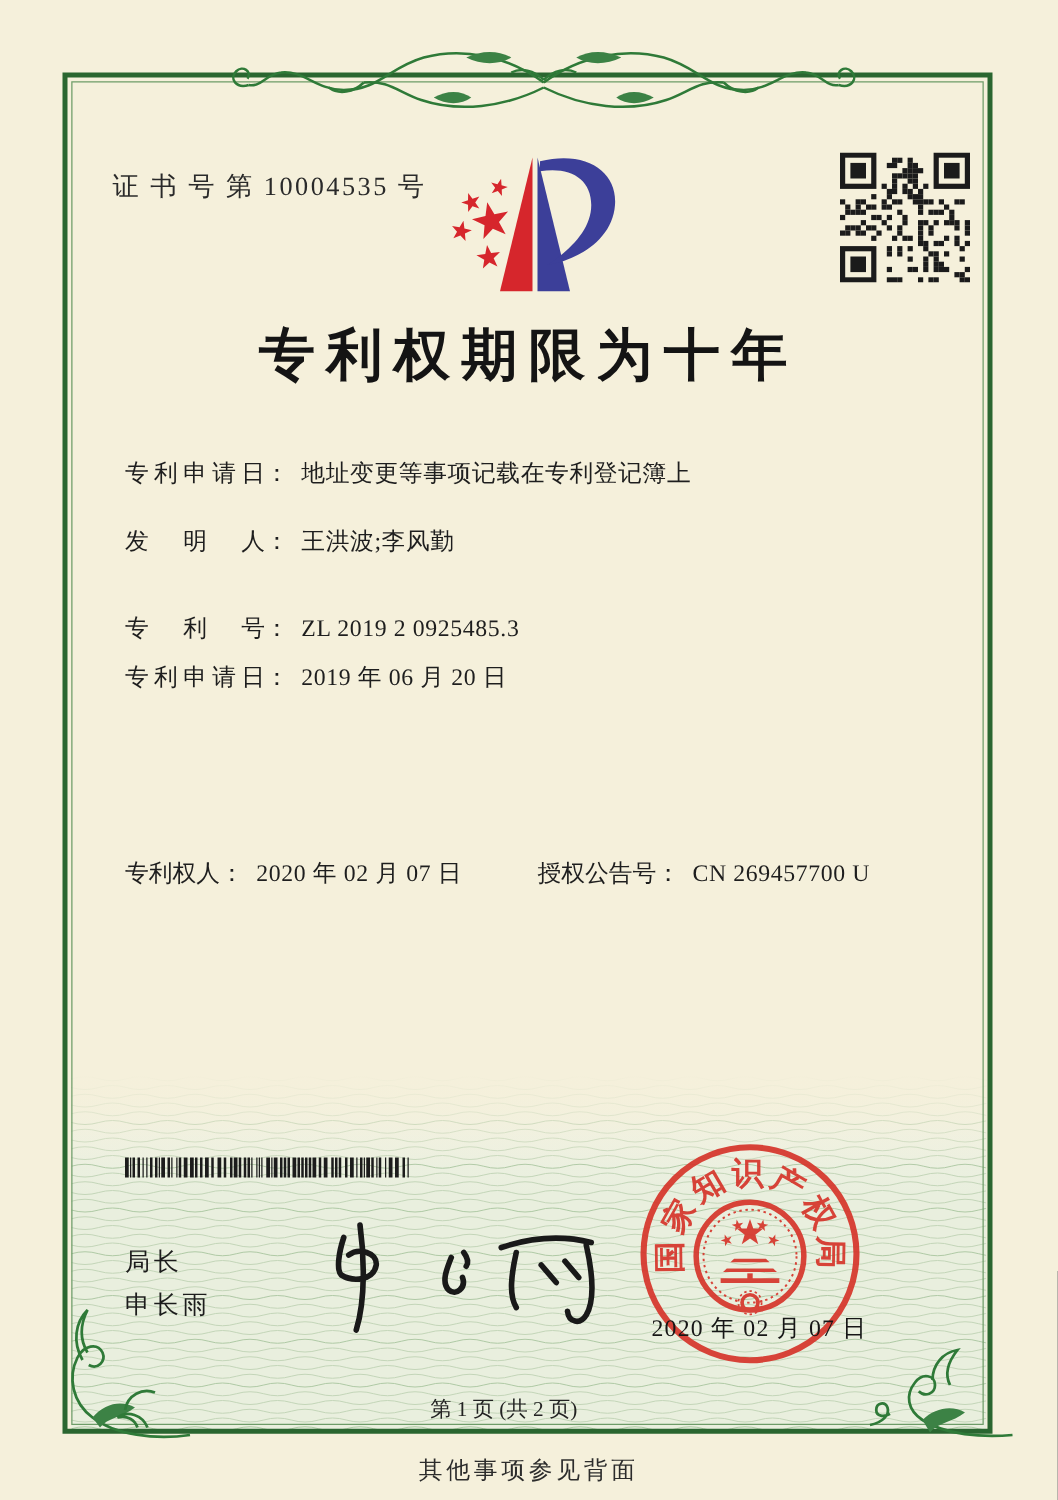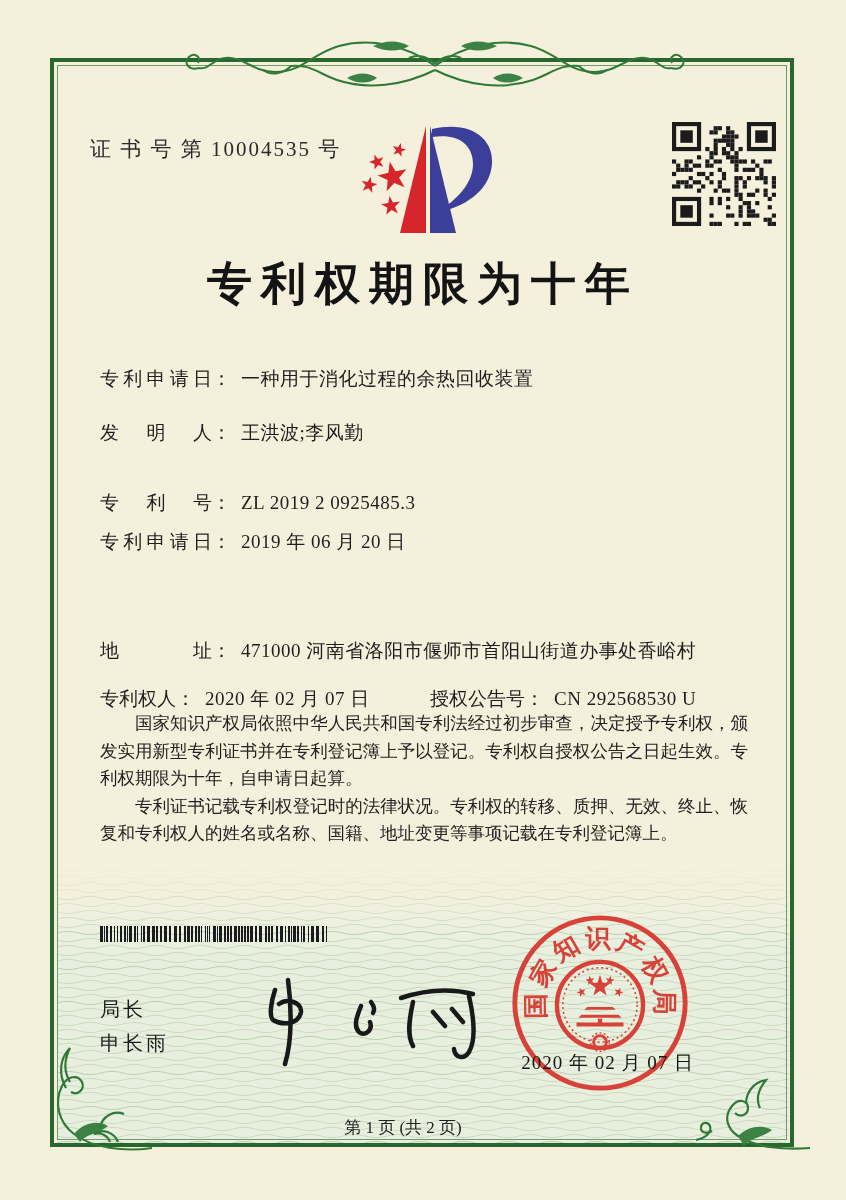--- a/index.html
+++ b/index.html
@@ -326,46 +326,39 @@
       <rect x="60" y="96" width="4" height="4" fill="#1b1b1b"></rect>
       <rect x="68" y="96" width="4" height="4" fill="#1b1b1b"></rect>
       <rect x="72" y="96" width="4" height="4" fill="#1b1b1b"></rect>
       <rect x="92" y="96" width="4" height="4" fill="#1b1b1b"></rect>
       <rect x="96" y="96" width="4" height="4" fill="#1b1b1b"></rect>
     </svg>
 
   <div class="title">专利权期限为十年</div>
 
   <div class="field-row" style="top:366px">
-    <span class="flabel">专利申请日</span><span class="fcolon">：</span><span class="fvalue">一种用于消化过程的余热回收装置</span>
+    <span class="flabel">专利申请日</span><span class="fcolon">：</span><span class="fvalue">地址变更等事项记载在专利登记簿上</span>
   </div>
   <div class="field-row" style="top:420px">
     <span class="flabel">发明人</span><span class="fcolon">：</span><span class="fvalue">王洪波;李风勤</span>
   </div>
   <div class="field-row" style="top:490px">
     <span class="flabel">专利号</span><span class="fcolon">：</span><span class="fvalue">ZL 2019 2 0925485.3</span>
   </div>
   <div class="field-row" style="top:529px">
     <span class="flabel">专利申请日</span><span class="fcolon">：</span><span class="fvalue">2019 年 06 月 20 日</span>
   </div>
-  <div class="field-row" style="top:638px">
-    <span class="flabel">地址</span><span class="fcolon">：</span><span class="fvalue">471000 河南省洛阳市偃师市首阳山街道办事处香峪村</span>
-  </div>
 
   <div class="field-row" style="top:686px">
     <span>专利权人</span><span class="fcolon">：</span><span class="fvalue">2020 年 02 月 07 日</span>
   </div>
   <div class="field-row grant-right" style="top:686px">
-    <span>授权公告号</span><span class="fcolon">：</span><span class="fvalue">CN 292568530 U</span>
-  </div>
-
-  <div class="body-text">
-    <p>国家知识产权局依照中华人民共和国专利法经过初步审查，决定授予专利权，颁发实用新型专利证书并在专利登记簿上予以登记。专利权自授权公告之日起生效。专利权期限为十年，自申请日起算。</p>
-    <p>专利证书记载专利权登记时的法律状况。专利权的转移、质押、无效、终止、恢复和专利权人的姓名或名称、国籍、地址变更等事项记载在专利登记簿上。</p>
-  </div>
+    <span>授权公告号</span><span class="fcolon">：</span><span class="fvalue">CN 269457700 U</span>
+  </div>
+
 
   <div class="barcode">
       <span style="width: 3px; background: rgb(28, 28, 28);"></span>
       <span style="width: 1px;"></span>
       <span style="width: 1px; background: rgb(28, 28, 28);"></span>
       <span style="width: 1px;"></span>
       <span style="width: 2px; background: rgb(28, 28, 28);"></span>
       <span style="width: 2px;"></span>
       <span style="width: 2px; background: rgb(28, 28, 28);"></span>
       <span style="width: 2px;"></span>
@@ -525,14 +518,15 @@
       <path d="M-24,20 L24,20 L24,24 L-24,24 Z"></path>
       <rect x="-2.2" y="16" width="4.4" height="5"></rect>
       <circle cx="0" cy="40" r="6.5" fill="none" stroke="#d6362c" stroke-width="3"></circle>
       <circle cx="0" cy="40" r="9.5" fill="none" stroke="#d6362c" stroke-width="1.4" stroke-dasharray="2 2.4"></circle>
     </g>
   </svg>
 
   <div class="seal-date">2020 年 02 月 07 日</div>
 
   <div class="page-info">第 1 页 (共 2 页)</div>
+  <div class="back-note">其他事项参见背面</div>
 
 </div>
 
 </body></html>

